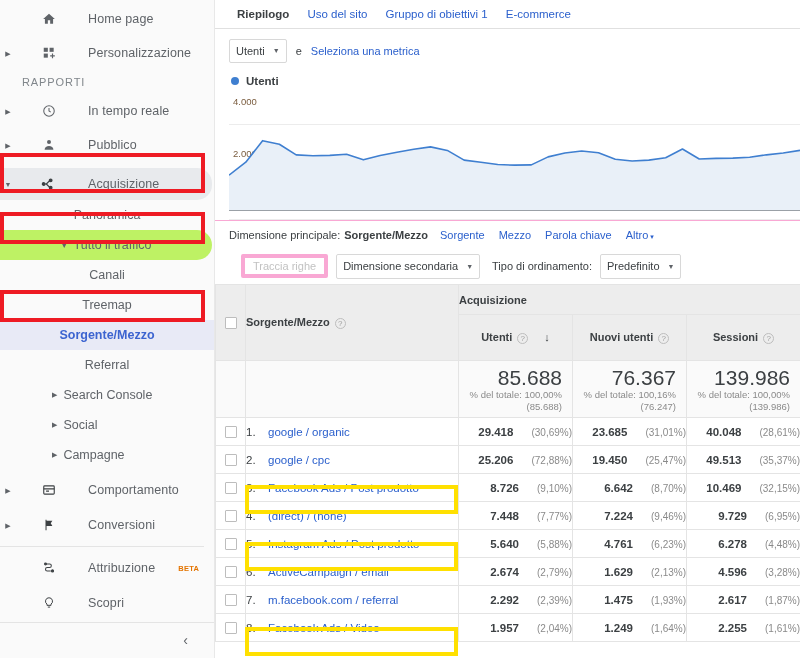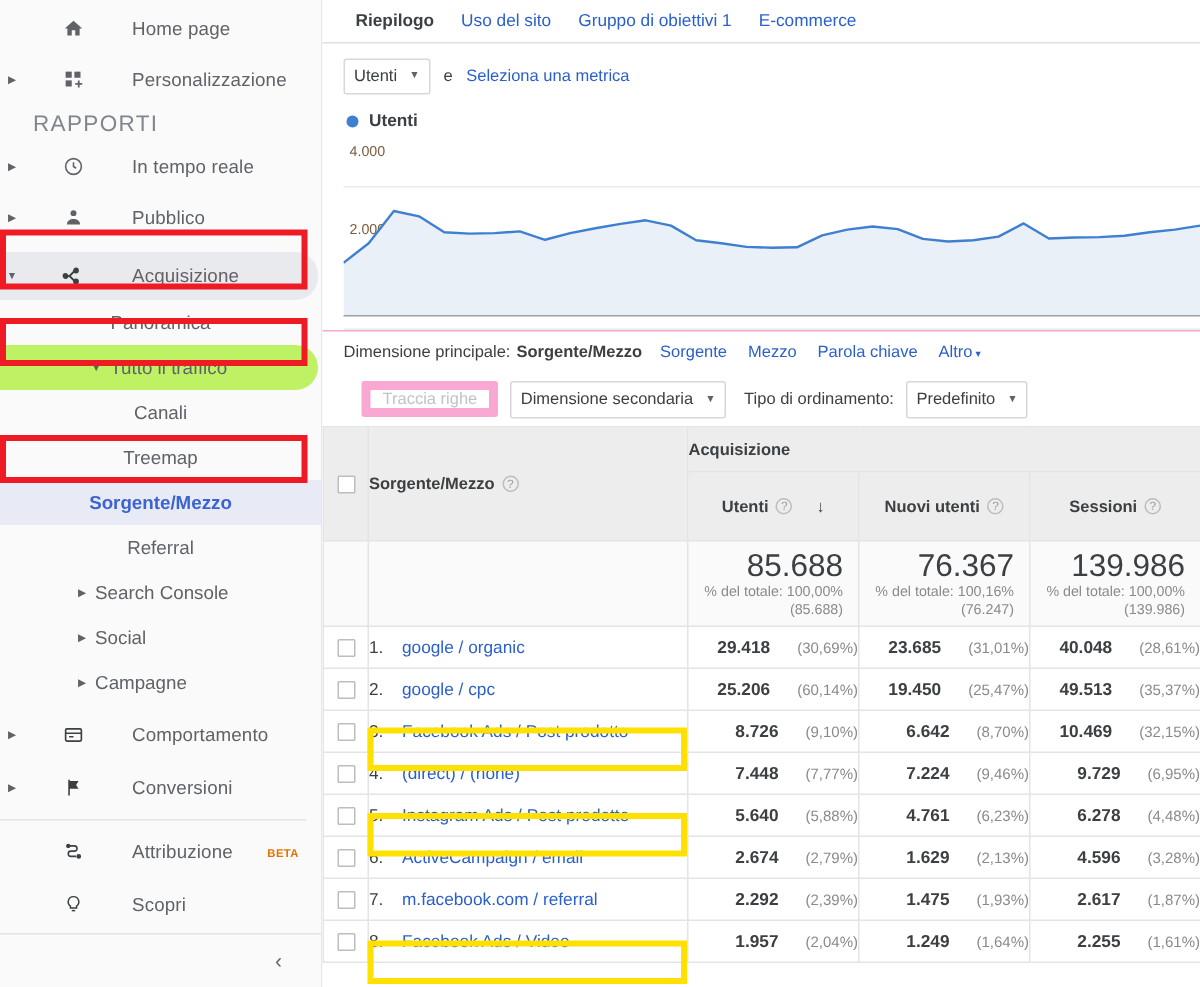--- a/index.html
+++ b/index.html
@@ -38,21 +38,21 @@
     line-height: 1;
   }
   .arrow.open { font-size: 7px; }
   .nav-icon {
     width: 26px; min-width: 26px;
     display: flex; align-items: center; justify-content: center;
     color: #5f6368;
   }
   .nav-label { padding-left: 6px; letter-spacing: .1px; }
   .section-title {
-    font-size: 15px; color: #80868b; letter-spacing: .9px;
+    font-size: 11px; color: #80868b; letter-spacing: .9px;
     padding-left: 22px; height: 28px; display: flex; align-items: center;
     font-weight: 500;
   }
   .nav-row.selected-bg {
     background: #e8eaed;
     border-top-right-radius: 15px;
     border-bottom-right-radius: 15px;
     margin-right: 2px;
   }
   .sub-row {
@@ -152,21 +152,21 @@
   }
   .dimbar .pri { font-weight: bold; margin-left: 4px; margin-right: 12px; color: #3c4043; }
   .dimbar .dlink { color: #2a5fcc; margin-right: 14px; }
   .dimbar .dlink.arrowed::after { content: " ▾"; font-size: 7px; }
 
   .controlbar {
     height: 36px; display: flex; align-items: center;
     padding-left: 26px; gap: 8px;
   }
   .btn-disabled {
-    border: 6px solid #f9a8d4; background: #fff; color: #c2c2c2;
+    border: 4px solid #f9a8d4; background: #fff; color: #c2c2c2;
     height: 24px; display: flex; align-items: center; padding: 0 8px;
     font-size: 11px; border-radius: 2px;
   }
   .label-sort { font-size: 11px; color: #3c4043; margin-left: 4px; }
 
   
   .tbl { width: 100%; border-collapse: collapse; table-layout: fixed; font-size: 11.5px; }
   .tbl th, .tbl td { border: 1px solid #e4e4e4; padding: 0; }
   .th-group {
     background: #ededed; height: 30px;
@@ -498,21 +498,21 @@
           <td class="cell-dim"><span class="idx">1.</span><span>google / organic</span></td>
           <td class="cell-num"><b>29.418</b><span>(30,69%)</span></td>
           <td class="cell-num"><b>23.685</b><span>(31,01%)</span></td>
           <td class="cell-num"><b>40.048</b><span>(28,61%)</span></td>
         </tr>
         <tr class="datarow">
           <td>
                 <div class="cb"></div>
               </td>
           <td class="cell-dim"><span class="idx">2.</span><span>google / cpc</span></td>
-          <td class="cell-num"><b>25.206</b><span>(60,14%)</span></td>
+          <td class="cell-num"><b>25.206</b><span>(72,88%)</span></td>
           <td class="cell-num"><b>19.450</b><span>(25,47%)</span></td>
           <td class="cell-num"><b>49.513</b><span>(35,37%)</span></td>
         </tr>
         <tr class="datarow">
           <td>
                 <div class="cb"></div>
               </td>
           <td class="cell-dim"><span class="idx">3.</span><span>Facebook Ads / Post prodotto</span></td>
           <td class="cell-num"><b>8.726</b><span>(9,10%)</span></td>
           <td class="cell-num"><b>6.642</b><span>(8,70%)</span></td>

